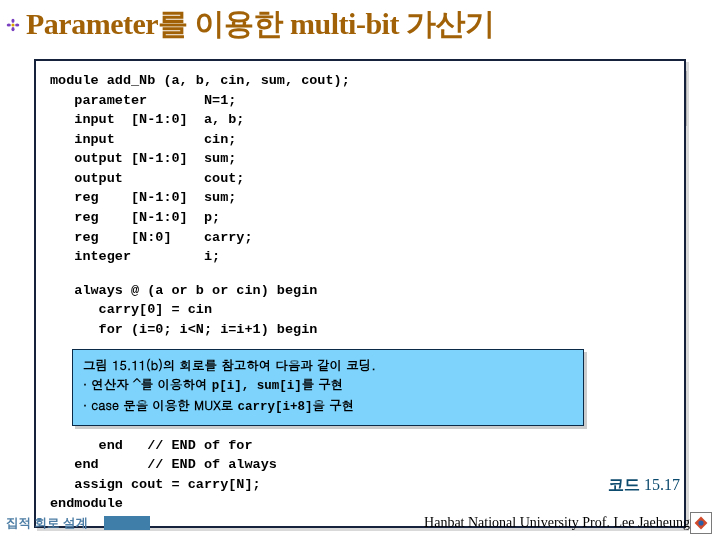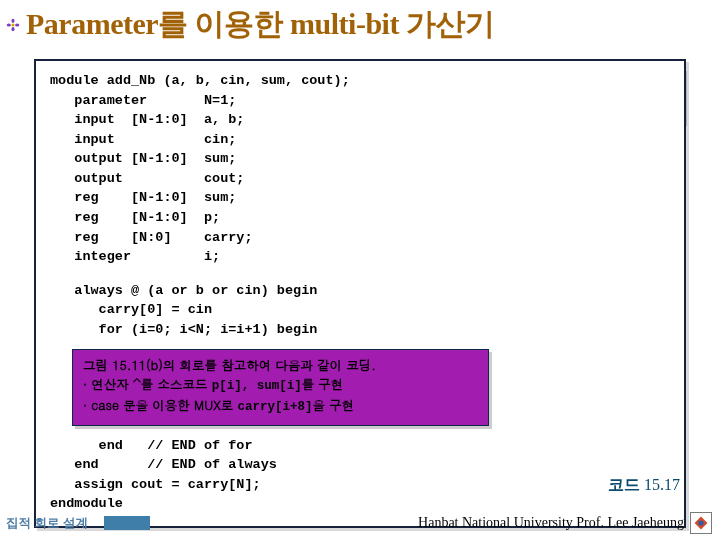--- a/index.html
+++ b/index.html
@@ -45,23 +45,23 @@
     font-size: 13.5px;
     font-weight: bold;
     color: #000;
     line-height: 1.45;
     position: relative;
     box-shadow: 3px 3px 0 rgba(0,0,0,0.15);
   }
   .code-box pre { font-family: inherit; font-weight: inherit; white-space: pre; }
   .inner-note {
     margin: 10px 0 10px 22px;
-    width: 417px;
+    width: 512px;
     border: 1.5px solid #0b2a47;
-    background: #a21caf;
+    background: #7dd3fc;
     box-shadow: 3px 3px 0 rgba(0,0,0,0.2);
     padding: 6px 10px 8px 10px;
     font-family: "Malgun Gothic","Dotum",sans-serif;
     font-size: 12.5px;
     font-weight: bold;
     color: #000;
     line-height: 1.5;
   }
   .inner-note .row { white-space: nowrap; }
   .src-label {
@@ -107,21 +107,20 @@
   }
   .foot-text-left {
     font-family: "Malgun Gothic",sans-serif;
     font-size: 12.5px;
     font-weight: bold;
     color: #4d7da5;
   }
   .footer-right {
     display: flex;
     align-items: center;
-    gap: 6px;
   }
   .foot-text-right {
     font-family: "Times New Roman", serif;
     font-size: 14px;
     color: #000;
   }
   .footer-logo {
     width: 22px; height: 22px;
     border: 1px solid #7a7a7a;
     display: flex; align-items: center; justify-content: center;
@@ -163,21 +162,21 @@
    reg    [N-1:0]  p;
    reg    [N:0]    carry;
    integer         i;</pre>
   <pre style="margin-top:14px">   always @ (a or b or cin) begin
       carry[0] = cin
       for (i=0; i&lt;N; i=i+1) begin</pre>
 
   <div class="inner-note">
     <div class="row">그림 15.11(b)의 회로를 참고하여 다음과 같이 코딩.</div>
     <div class="row">
-      <span>· 연산자 ^를 소스코드 </span><span style="font-family:'Courier New',monospace">p[i], sum[i]</span><span>를 구현</span>
+      <span>· 연산자 ^를 이용하여 </span><span style="font-family:'Courier New',monospace">p[i], sum[i]</span><span>를 구현</span>
     </div>
     <div class="row">
       <span>· case 문을 이용한 MUX로 </span><span style="font-family:'Courier New',monospace">carry[i+8]</span><span>을 구현</span>
     </div>
   </div>
 
   <pre>      end   // END of for
    end      // END of always
    assign cout = carry[N];
 endmodule</pre>

